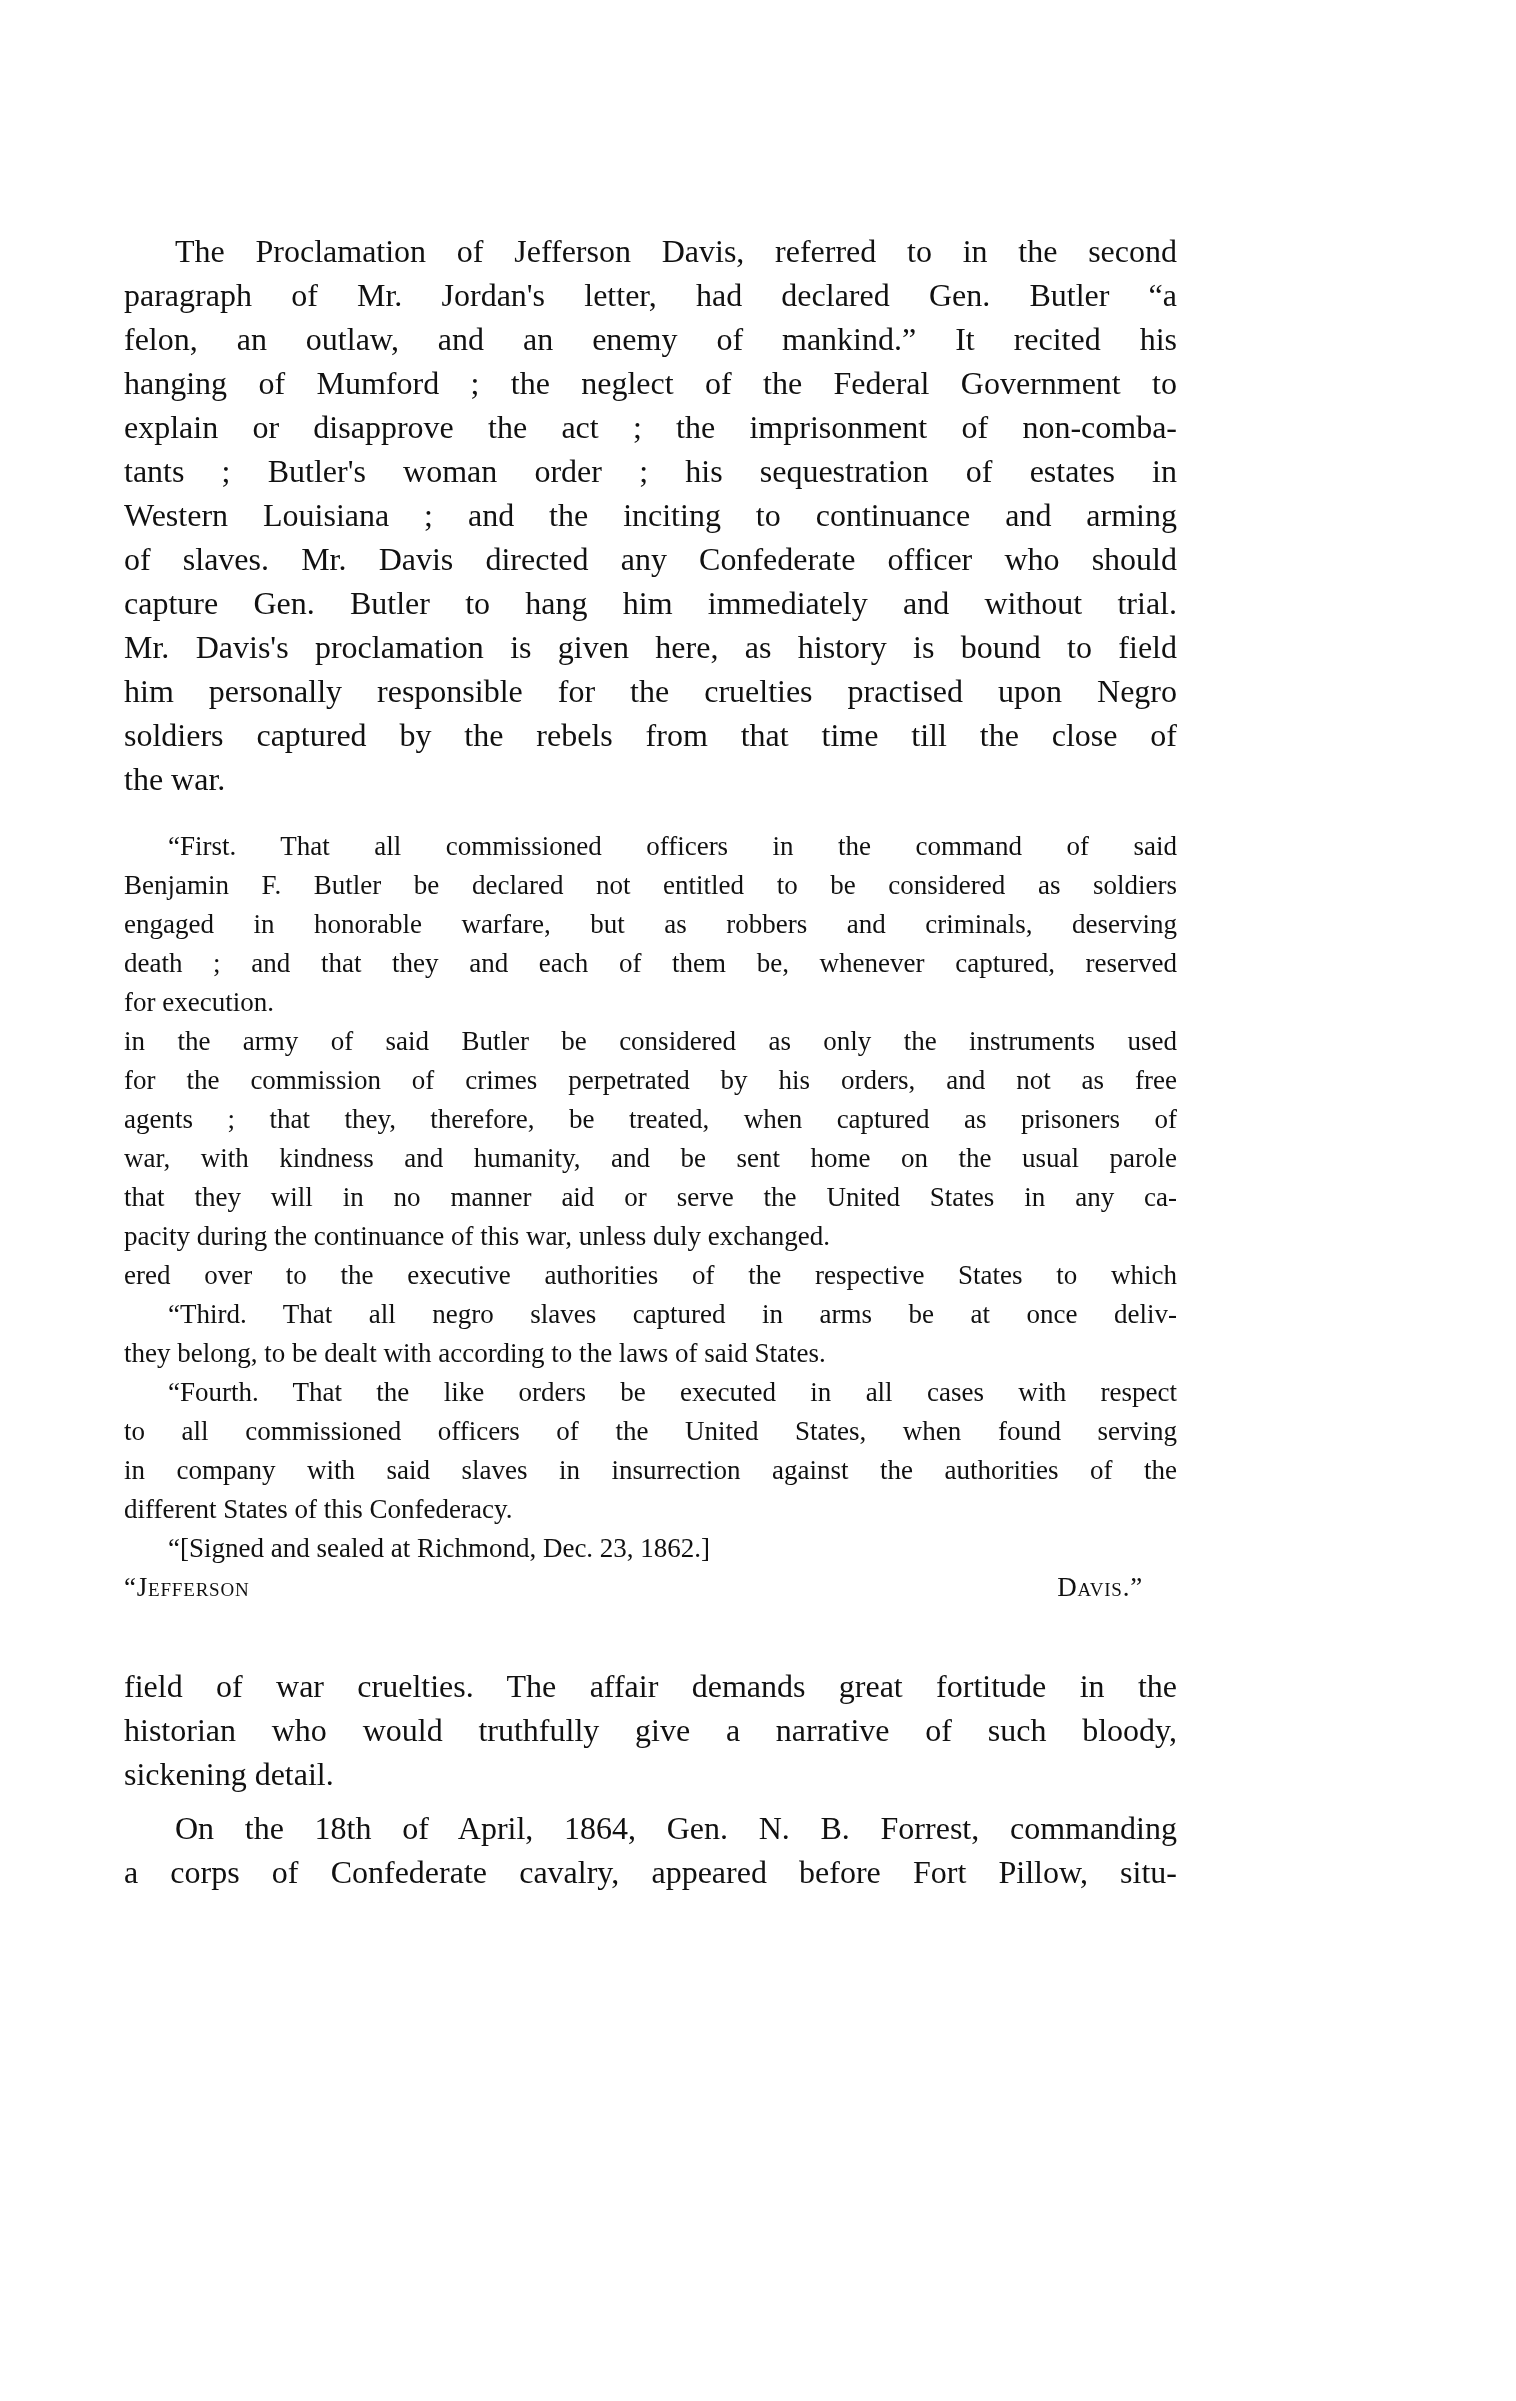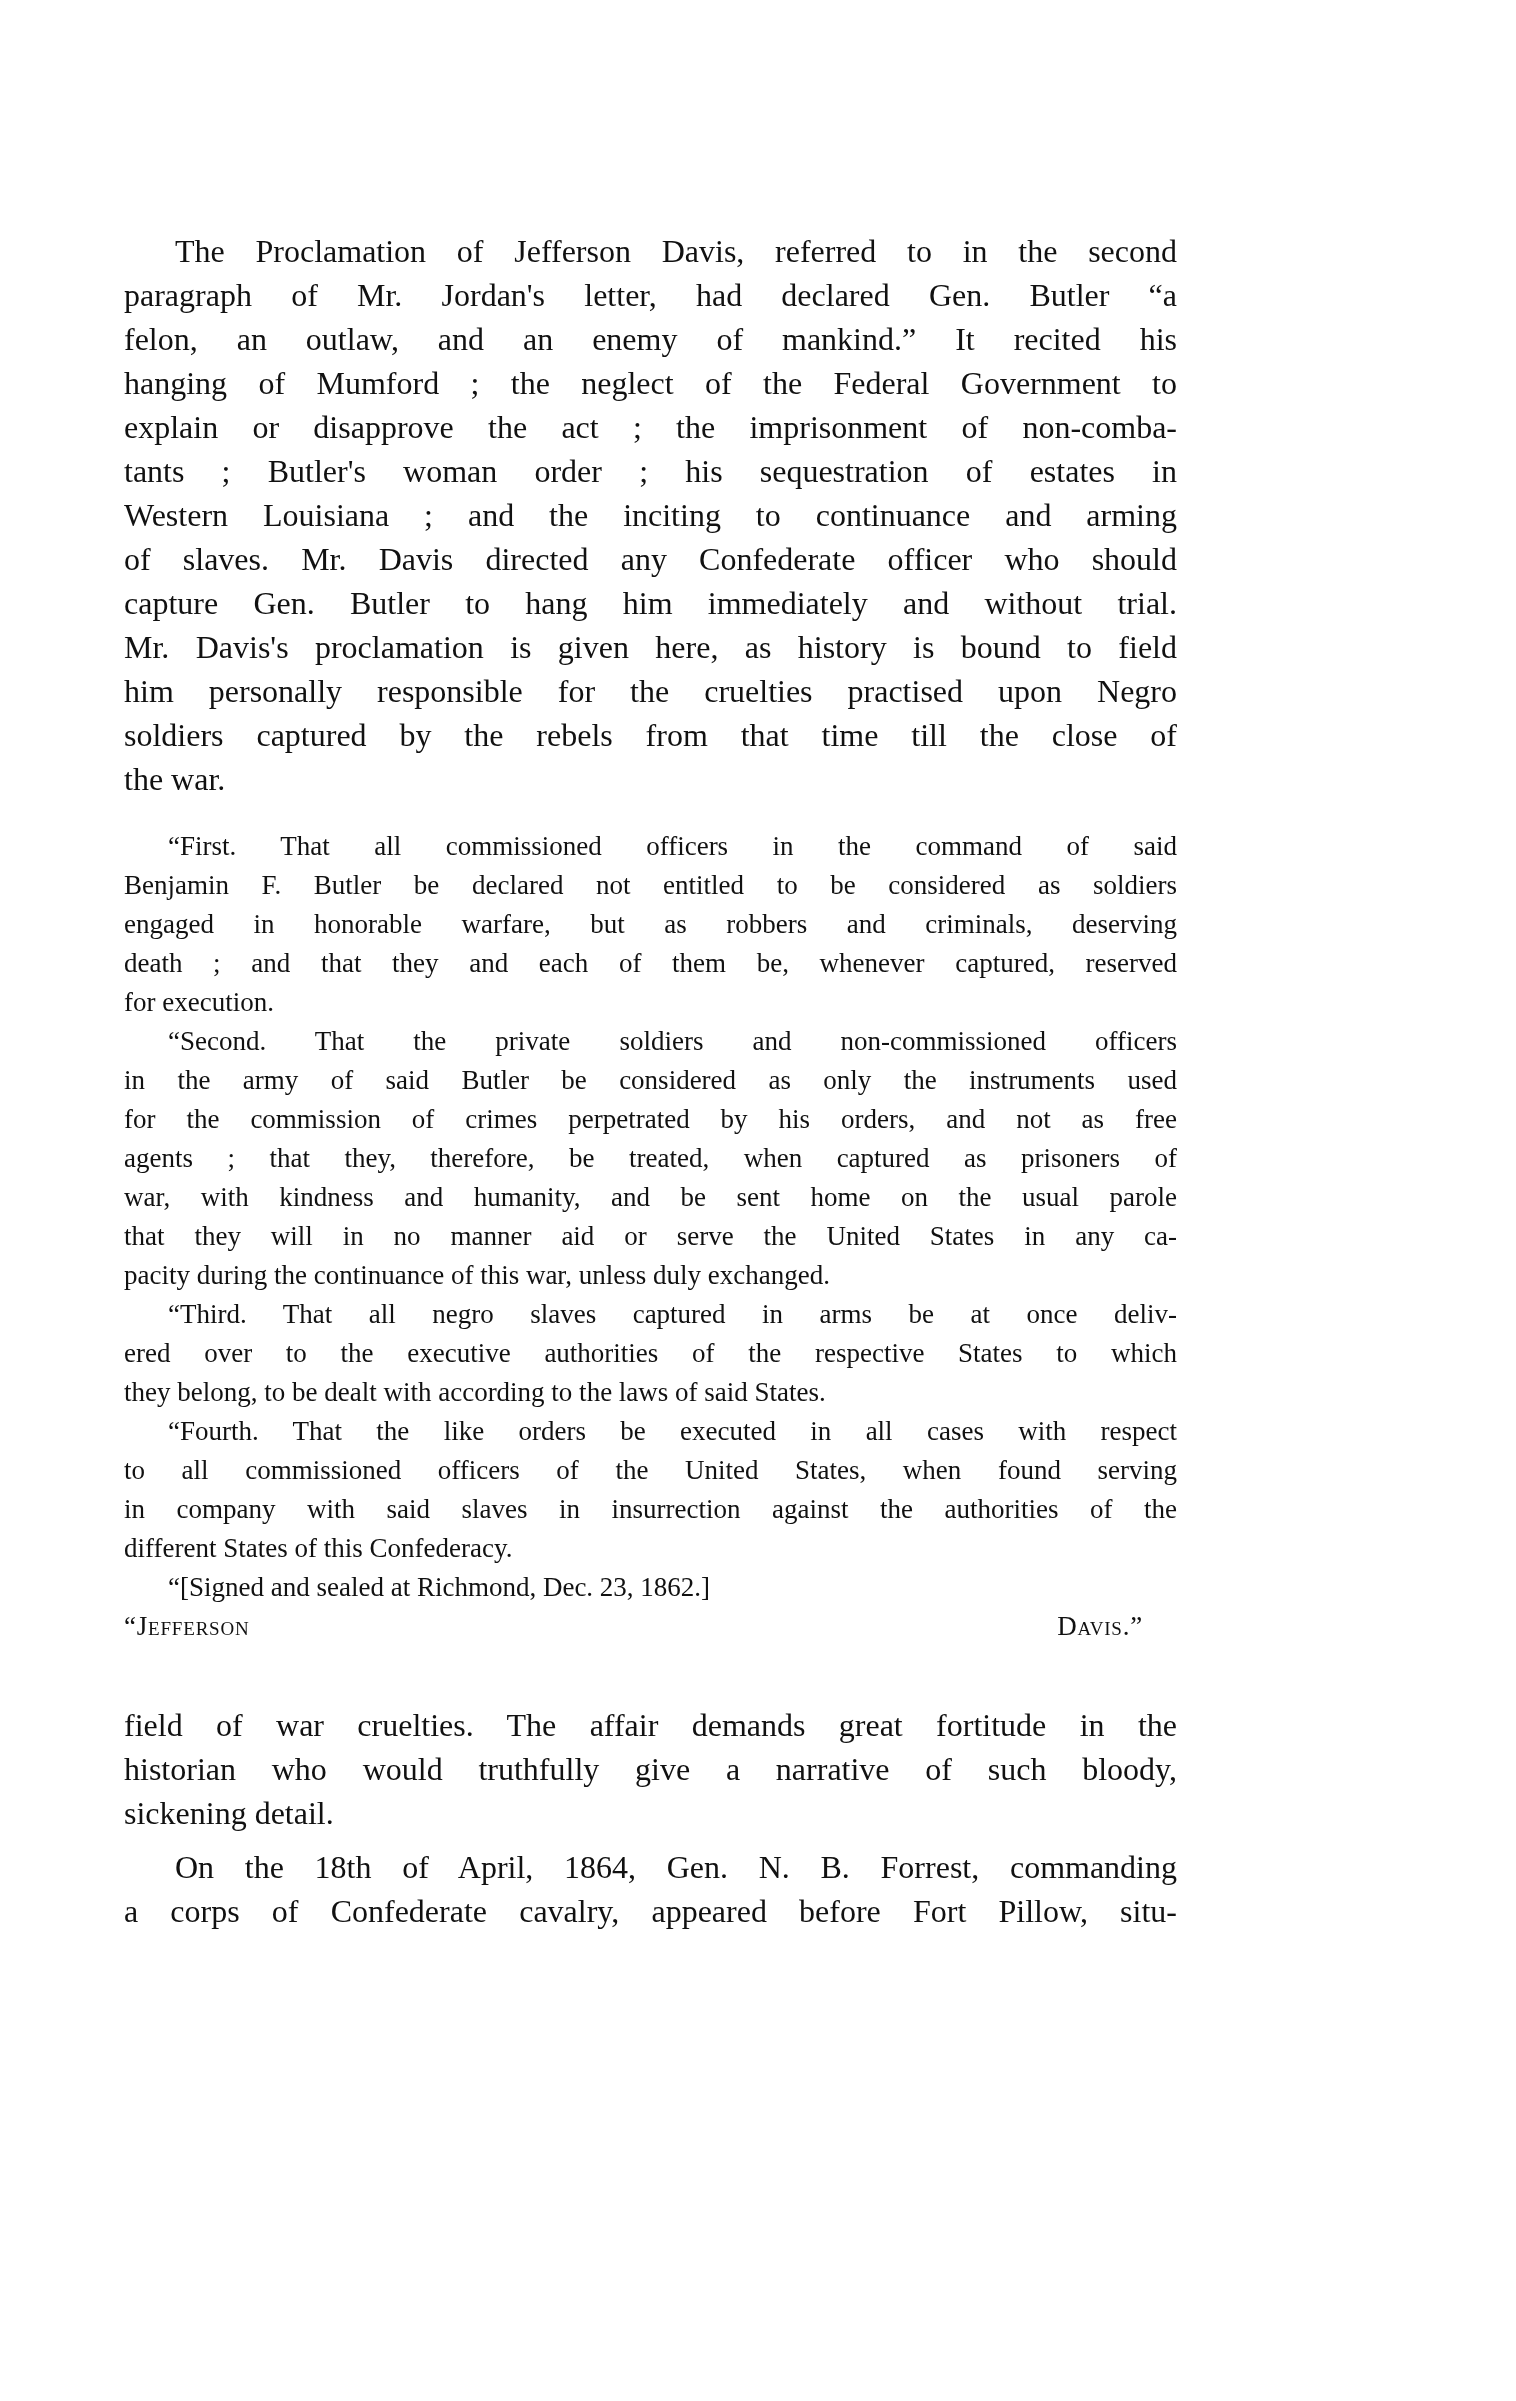--- a/index.html
+++ b/index.html
@@ -43,31 +43,30 @@
 
   <div class="quote">
     <p>
       <span class="line indent">“First.  That all commissioned officers in the command of said</span>
       <span class="line">Benjamin F. Butler be declared not entitled to be considered as soldiers</span>
       <span class="line">engaged in honorable warfare, but as robbers and criminals, deserving</span>
       <span class="line">death ; and that they and each of them be, whenever captured, reserved</span>
       <span class="line last">for execution.</span>
     </p>
     <p>
-      <span class="line indent">“Second.  That the private soldiers and non-commissioned officers</span>
       <span class="line">in the army of said Butler be considered as only the instruments used</span>
       <span class="line">for the commission of crimes perpetrated by his orders, and not as free</span>
       <span class="line">agents ; that they, therefore, be treated, when captured as prisoners of</span>
       <span class="line">war, with kindness and humanity, and be sent home on the usual parole</span>
       <span class="line">that they will in no manner aid or serve the United States in any ca-</span>
       <span class="line last">pacity during the continuance of this war, unless duly exchanged.</span>
     </p>
     <p>
+      <span class="line">ered over to the executive authorities of the respective States to which</span>
       <span class="line indent">“Third.  That all negro slaves captured in arms be at once deliv-</span>
-      <span class="line">ered over to the executive authorities of the respective States to which</span>
       <span class="line last">they belong, to be dealt with according to the laws of said States.</span>
     </p>
     <p>
       <span class="line indent">“Fourth.  That the like orders be executed in all cases with respect</span>
       <span class="line">to all commissioned officers of the United States, when found serving</span>
       <span class="line">in company with said slaves in insurrection against the authorities of the</span>
       <span class="line last">different States of this Confederacy.</span>
     </p>
     <p>
       <span class="line indent last">“[Signed and sealed at Richmond, Dec. 23, 1862.]</span>

